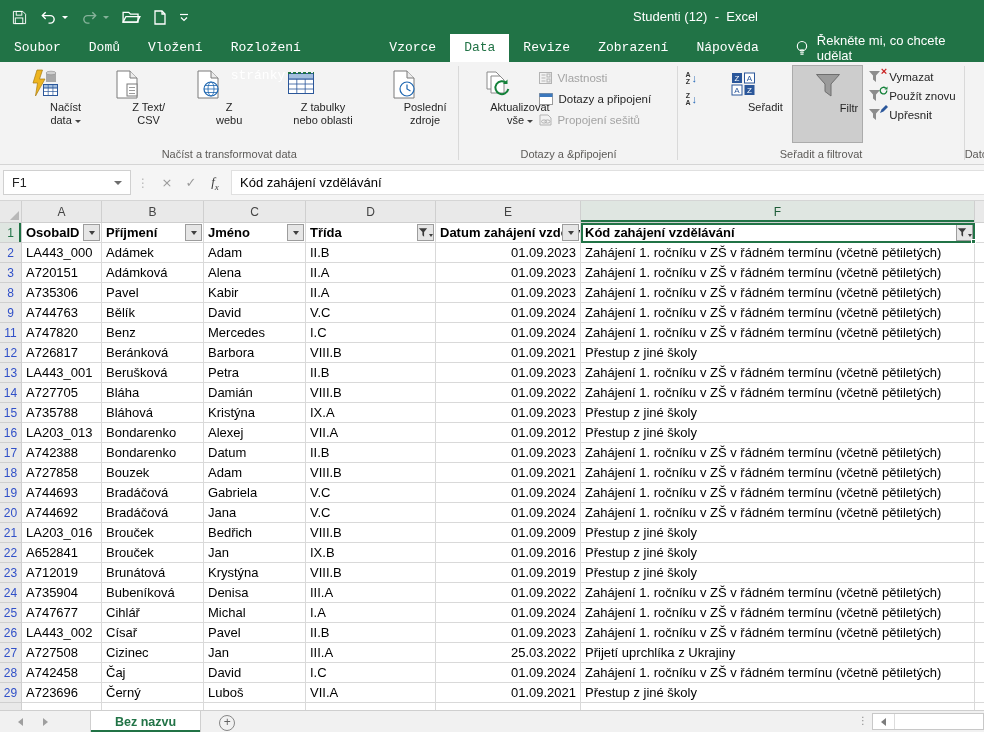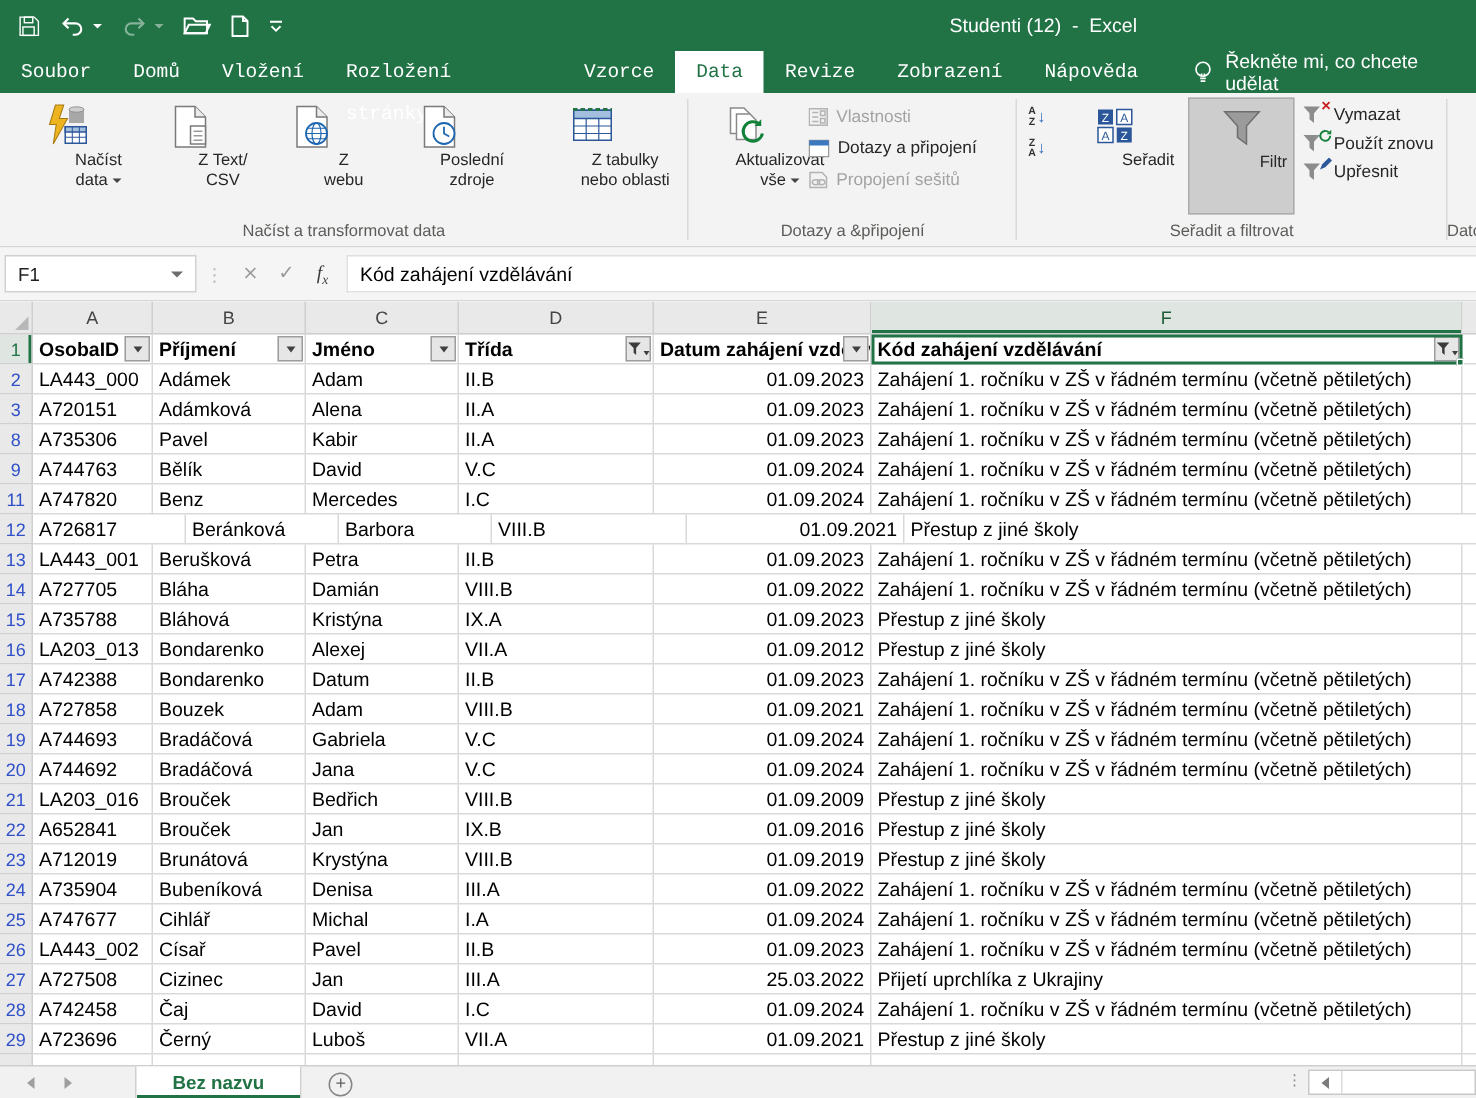--- a/index.html
+++ b/index.html
@@ -216,41 +216,41 @@
               <circle cx="15" cy="19" r="7" fill="#fff" stroke="#1d66b0" stroke-width="1.2"></circle>
               <ellipse cx="15" cy="19" rx="3" ry="7" fill="none" stroke="#1d66b0" stroke-width=".8"></ellipse>
               <path d="M8 19h14M9.2 15.5h11.6M9.2 22.5h11.6" stroke="#1d66b0" stroke-width=".8"></path>
             </svg>
         </span>
         <span class="rlabel">Z
 webu</span>
       </div>
       <div class="rbig">
         <span class="ric">
+          <svg width="30" height="26" viewBox="0 0 30 26">
+              <rect x="2.5" y="2.5" width="25" height="20" fill="#fff" stroke="#2b579a"></rect>
+              <path d="M2.5 8h25M2.5 13h25M2.5 18h25M10.8 2.5V22.5M19.2 2.5V22.5" stroke="#2b579a" stroke-width=".8"></path>
+              <path d="M2.5 2.5h25v5.5h-25z" fill="#a3bede" stroke="#2b579a"></path>
+              <path d="M2 2h26" stroke="#217346" stroke-width="2" stroke-dasharray="3 2"></path>
+            </svg>
+        </span>
+        <span class="rlabel">Z tabulky
+nebo oblasti</span>
+      </div>
+      <div class="rbig">
+        <span class="ric">
           <svg width="24" height="29" viewBox="0 0 24 29">
               <path d="M2 1h13l7 7v20H2z" fill="#fff" stroke="#7a7a7a"></path>
               <path d="M15 1v7h7" fill="#ececec" stroke="#7a7a7a"></path>
               <circle cx="15" cy="19" r="7" fill="#fff" stroke="#1d66b0" stroke-width="1.2"></circle>
               <path d="M15 14.5V19l3.5 2" fill="none" stroke="#1d66b0" stroke-width="1.2"></path>
             </svg>
         </span>
         <span class="rlabel">Poslední
 zdroje</span>
-      </div>
-      <div class="rbig">
-        <span class="ric">
-          <svg width="30" height="26" viewBox="0 0 30 26">
-              <rect x="2.5" y="2.5" width="25" height="20" fill="#fff" stroke="#2b579a"></rect>
-              <path d="M2.5 8h25M2.5 13h25M2.5 18h25M10.8 2.5V22.5M19.2 2.5V22.5" stroke="#2b579a" stroke-width=".8"></path>
-              <path d="M2.5 2.5h25v5.5h-25z" fill="#a3bede" stroke="#2b579a"></path>
-              <path d="M2 2h26" stroke="#217346" stroke-width="2" stroke-dasharray="3 2"></path>
-            </svg>
-        </span>
-        <span class="rlabel">Z tabulky
-nebo oblasti</span>
       </div>
       <div class="rdiv inner"></div>
     </div>
     <div class="rcap">Načíst a transformovat data</div>
   </div>
 
   <div class="rdiv"></div>
 
   <div class="rgroup">
     <div class="rbody">
@@ -564,21 +564,21 @@
         <div class="c" style="width:80px">A747820</div>
         <div class="c" style="width:102px">Benz</div>
         <div class="c" style="width:102px">Mercedes</div>
         <div class="c" style="width:130px">I.C</div>
         <div class="c num" style="width:145px">01.09.2024</div>
         <div class="c" style="width:394px">Zahájení 1. ročníku v ZŠ v řádném termínu (včetně pětiletých)</div>
         <div class="c fillc"></div>
       </div>
       <div class="r">
         <div class="rn">12</div>
-        <div class="c" style="width:102px">A726817</div>
+        <div class="c" style="width:80px">A726817</div>
         <div class="c" style="width:102px">Beránková</div>
         <div class="c" style="width:102px">Barbora</div>
         <div class="c" style="width:130px">VIII.B</div>
         <div class="c num" style="width:145px">01.09.2021</div>
         <div class="c" style="width:394px">Přestup z jiné školy</div>
         <div class="c fillc"></div>
       </div>
       <div class="r">
         <div class="rn">13</div>
         <div class="c" style="width:80px">LA443_001</div>

